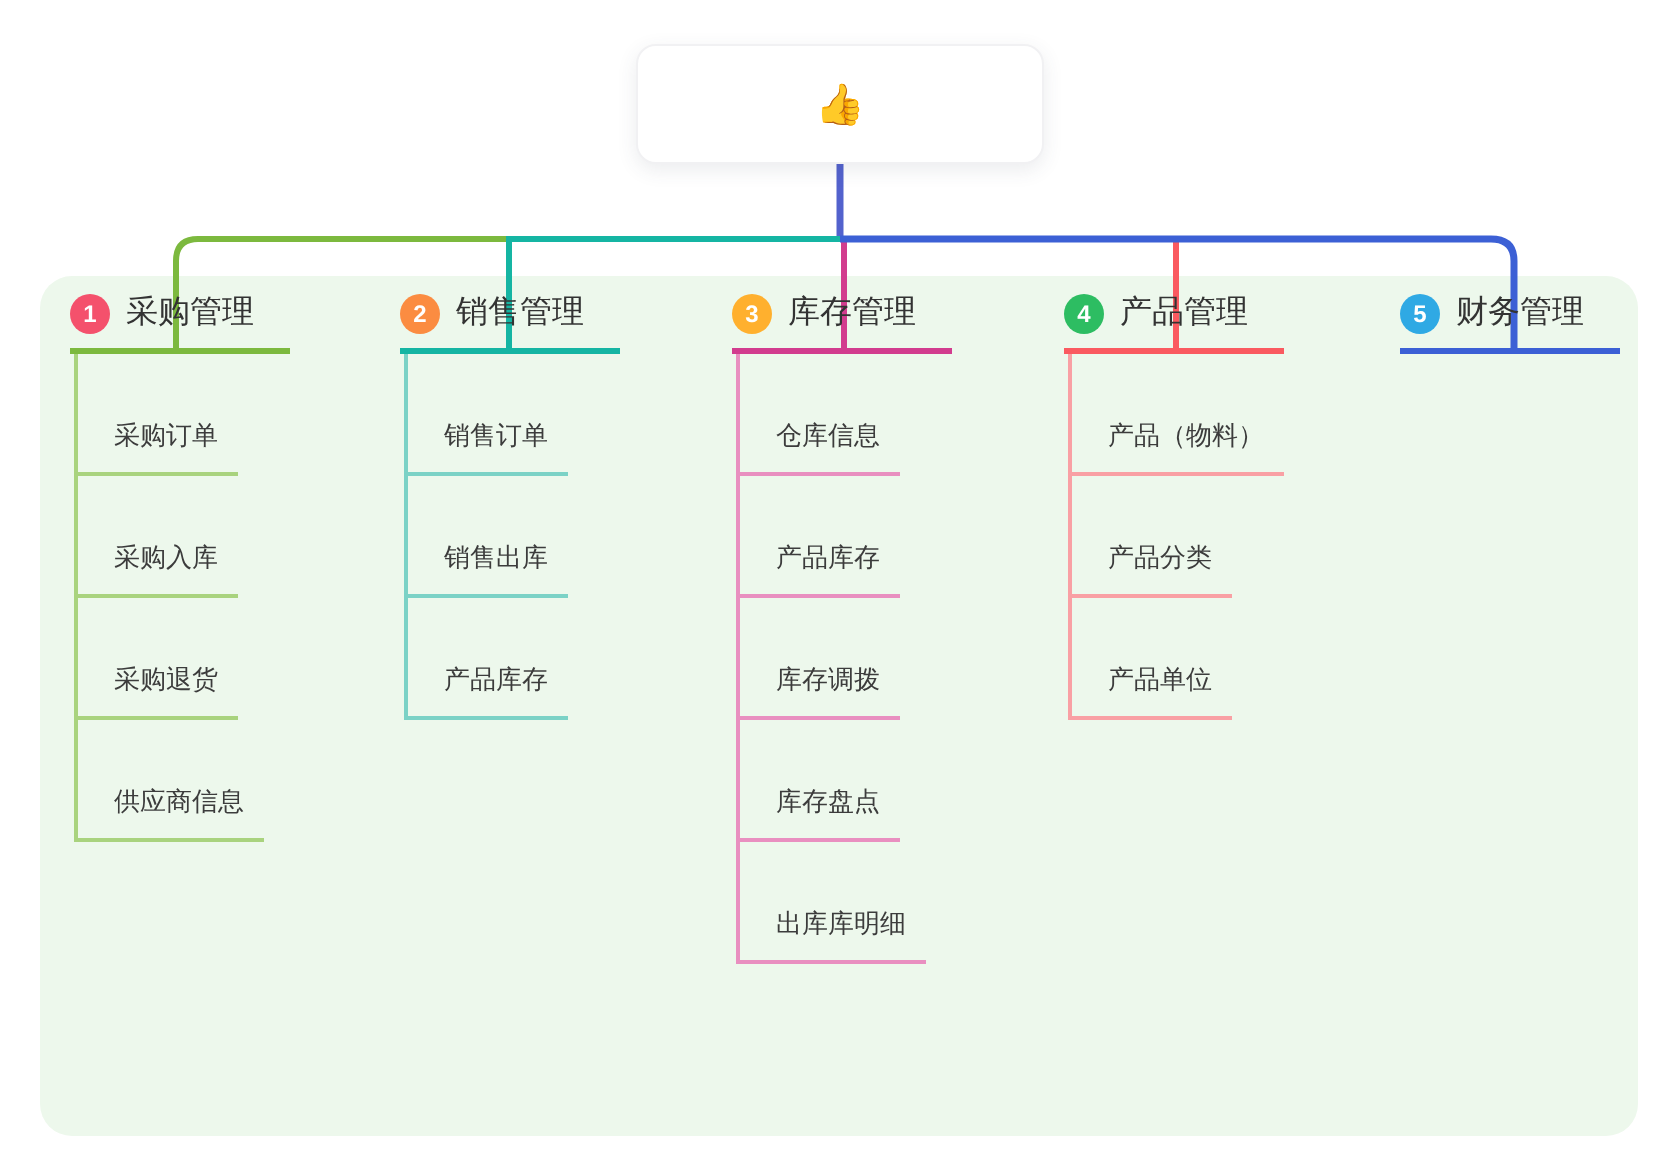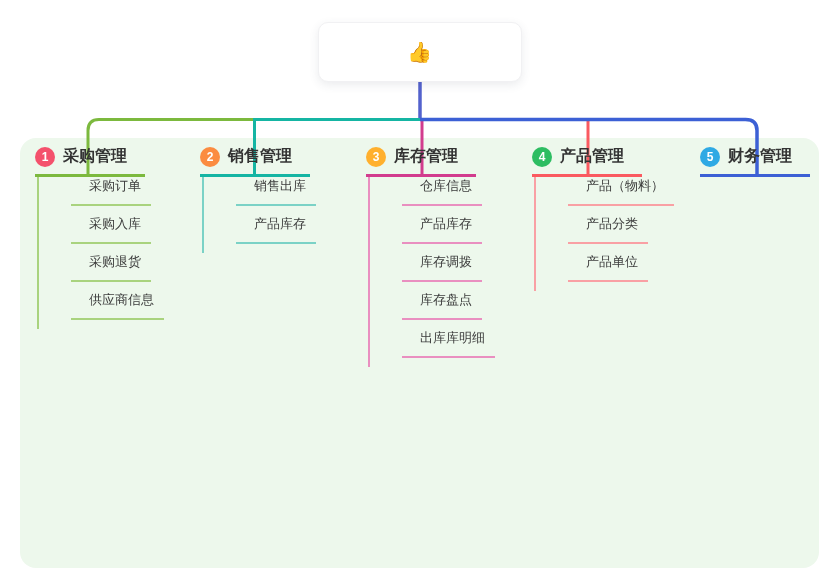--- a/index.html
+++ b/index.html
@@ -52,25 +52,25 @@
     padding-bottom:7px; border-bottom:3px solid var(--line);
     cursor:default;
   }
   .badge {
     width:20px; height:20px; border-radius:50%;
     background: var(--badge); color:#fff; flex:0 0 20px;
     display:flex; align-items:center; justify-content:center;
     font-size:12px; font-weight:700; line-height:1;
   }
   .branch-label {
-    font-size:16px; font-weight:700; color:#333; white-space:nowrap;
+    font-size:16px; font-weight:400; color:#333; white-space:nowrap;
   }
 
   .sublist { margin-left:2px; border-left:2px solid var(--subline); }
-  .subrow { height:38px; display:flex; align-items:flex-start;margin-left:32px; }
+  .subrow { height:61px; display:flex; align-items:flex-end; }
   .subitem {
     display:inline-block; white-space:nowrap;
     padding:0 10px 9px 18px;
     border-bottom:2px solid var(--subline);
     font-size:13px; color:#3c3c3c;
   }
 </style>
 </head>
 <body>
 
@@ -111,20 +111,23 @@
         </div>
     </div>
   </div>
 
   <div class="column col-1" style="--line: #15b5a3; --subline: #7bd2c6; --badge: #fb8c41;">
     <div class="branch-header">
       <span class="badge">2</span>
       <span class="branch-label">销售管理</span>
     </div>
     <div class="sublist">
+      <div class="subrow">
+          <span class="subitem">销售订单</span>
+        </div>
       <div class="subrow">
           <span class="subitem">销售出库</span>
         </div>
       <div class="subrow">
           <span class="subitem">产品库存</span>
         </div>
     </div>
   </div>
 
   <div class="column col-2" style="--line: #d23c8e; --subline: #e98fc0; --badge: #ffb02e;">

